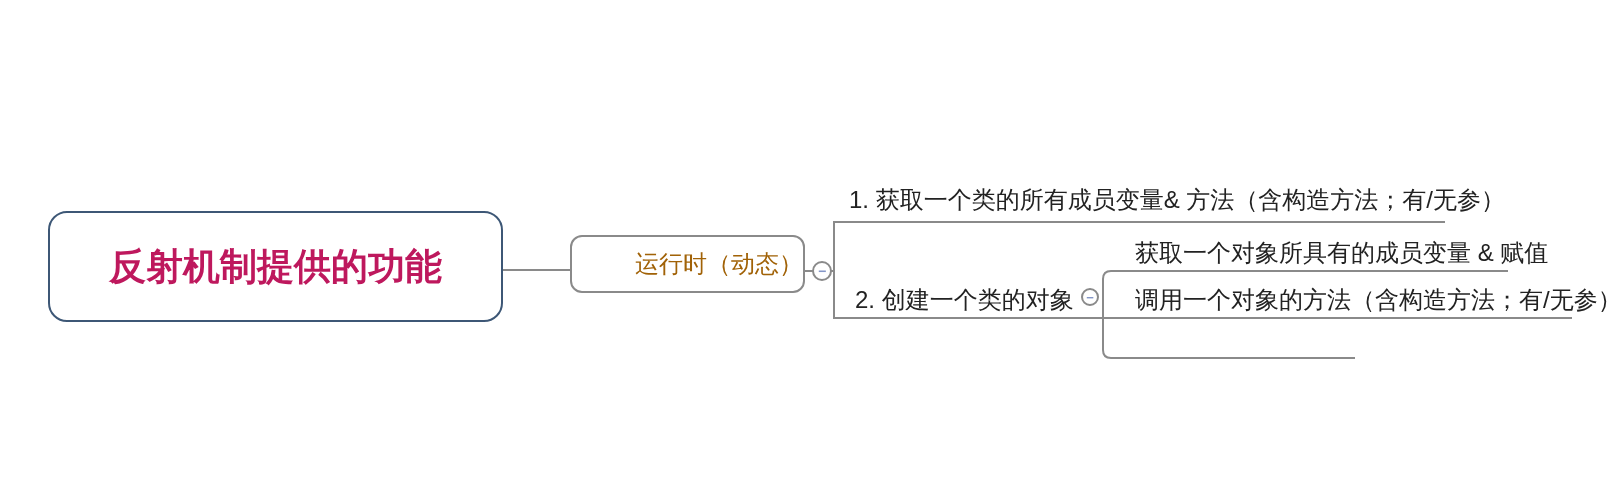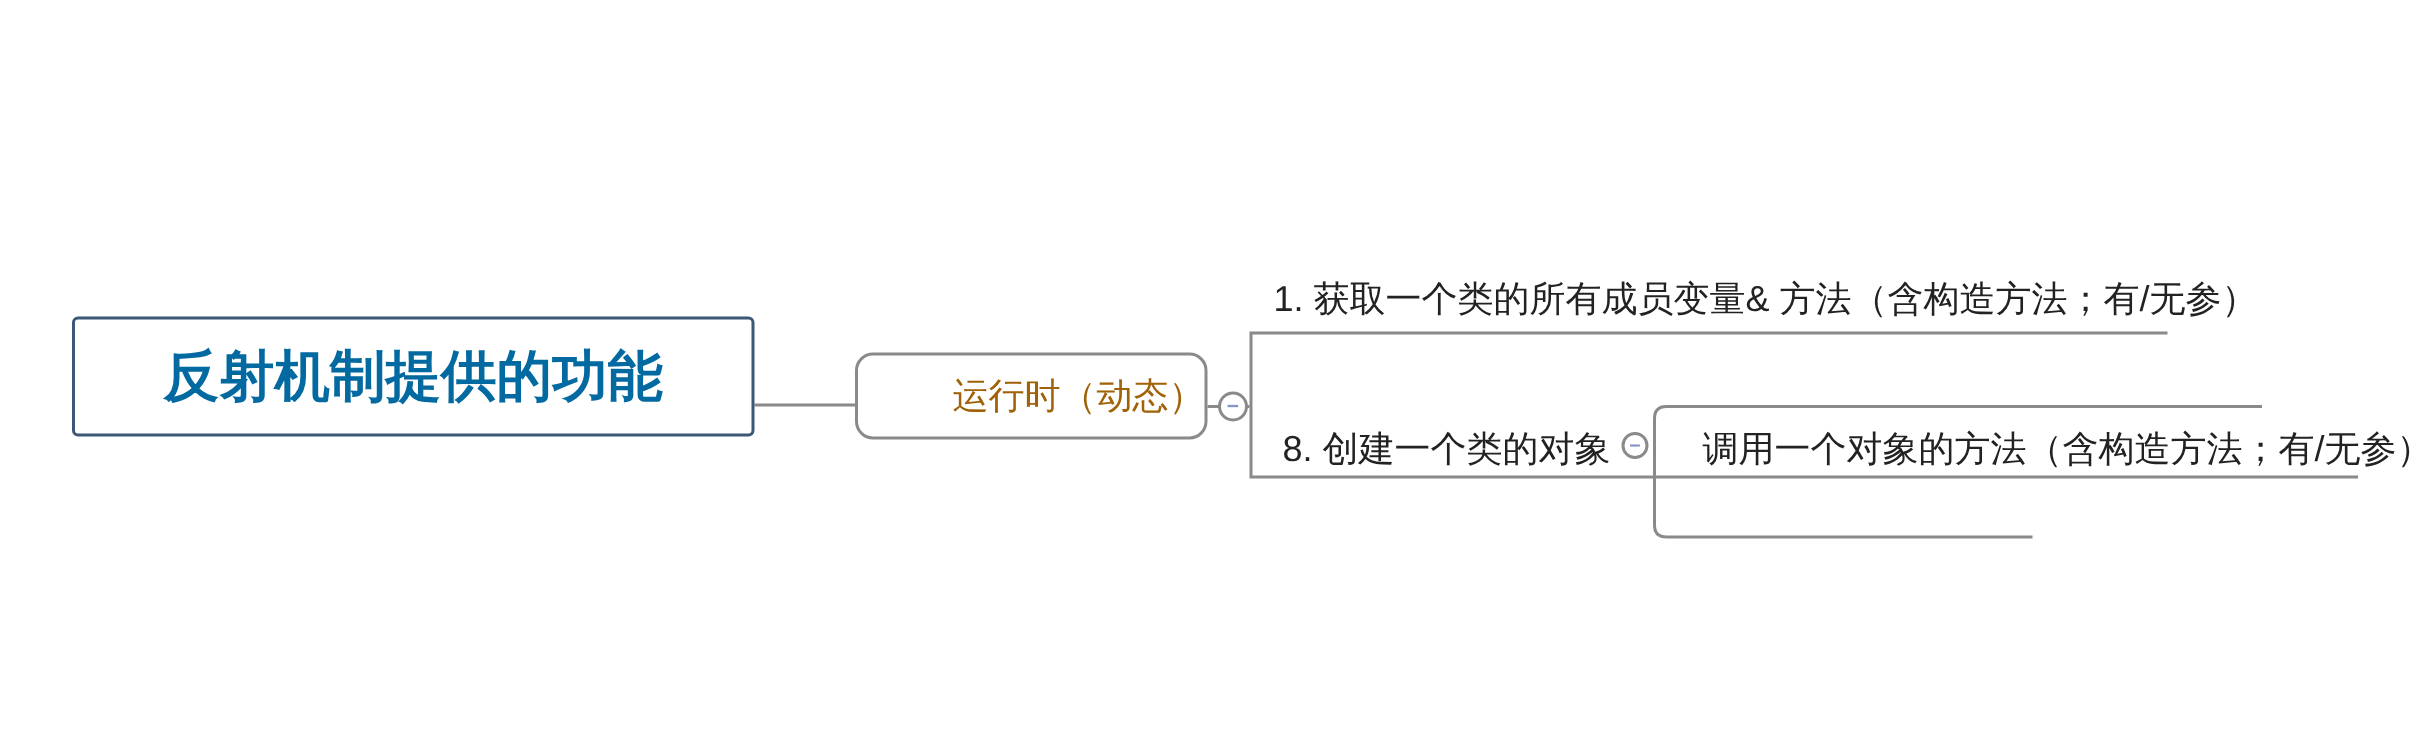--- a/index.html
+++ b/index.html
@@ -27,26 +27,26 @@
     align-items: center;
     justify-content: center;
     background: #ffffff;
     color: #3a3a3a;
     text-align: center;
     white-space: nowrap;
   }
 
   .node.root {
     left: 48px; top: 211px;
-    width: 455px; height: 80px;
+    width: 455px; height: 111px;
     border: 2.5px solid #3d5776;
-    border-radius: 4px;
+    border-radius: 19px;
     font-size: 37px;
     font-weight: bold;
-    color: #0369a1;
+    color: #be185d;
   }
 
   .node.runtime {
     left: 570px; top: 235px;
     width: 235px; height: 58px;
     border: 2px solid #8a8a8a;
     border-radius: 12px;
     font-size: 24px;
     color: #a16207;
     justify-content: flex-end;
@@ -107,22 +107,23 @@
   <div class="node root">
     <span>反射机制提供的功能</span>
   </div>
 
   <div class="node runtime">
     <span>运行时（动态）</span>
   </div>
 
   <div class="utopic t1">1. 获取一个类的所有成员变量&amp; 方法（含构造方法；有/无参）</div>
 
-  <div class="utopic t2">8. 创建一个类的对象</div>
+  <div class="utopic t2">2. 创建一个类的对象</div>
 
+  <div class="utopic c1">获取一个对象所具有的成员变量 &amp; 赋值</div>
 
   <div class="utopic c2">调用一个对象的方法（含构造方法；有/无参）</div>
 
 
   <div class="collapse-btn b1">
     <span class="minus">−</span>
   </div>
 
   <div class="collapse-btn b2">
     <span class="minus">−</span>

